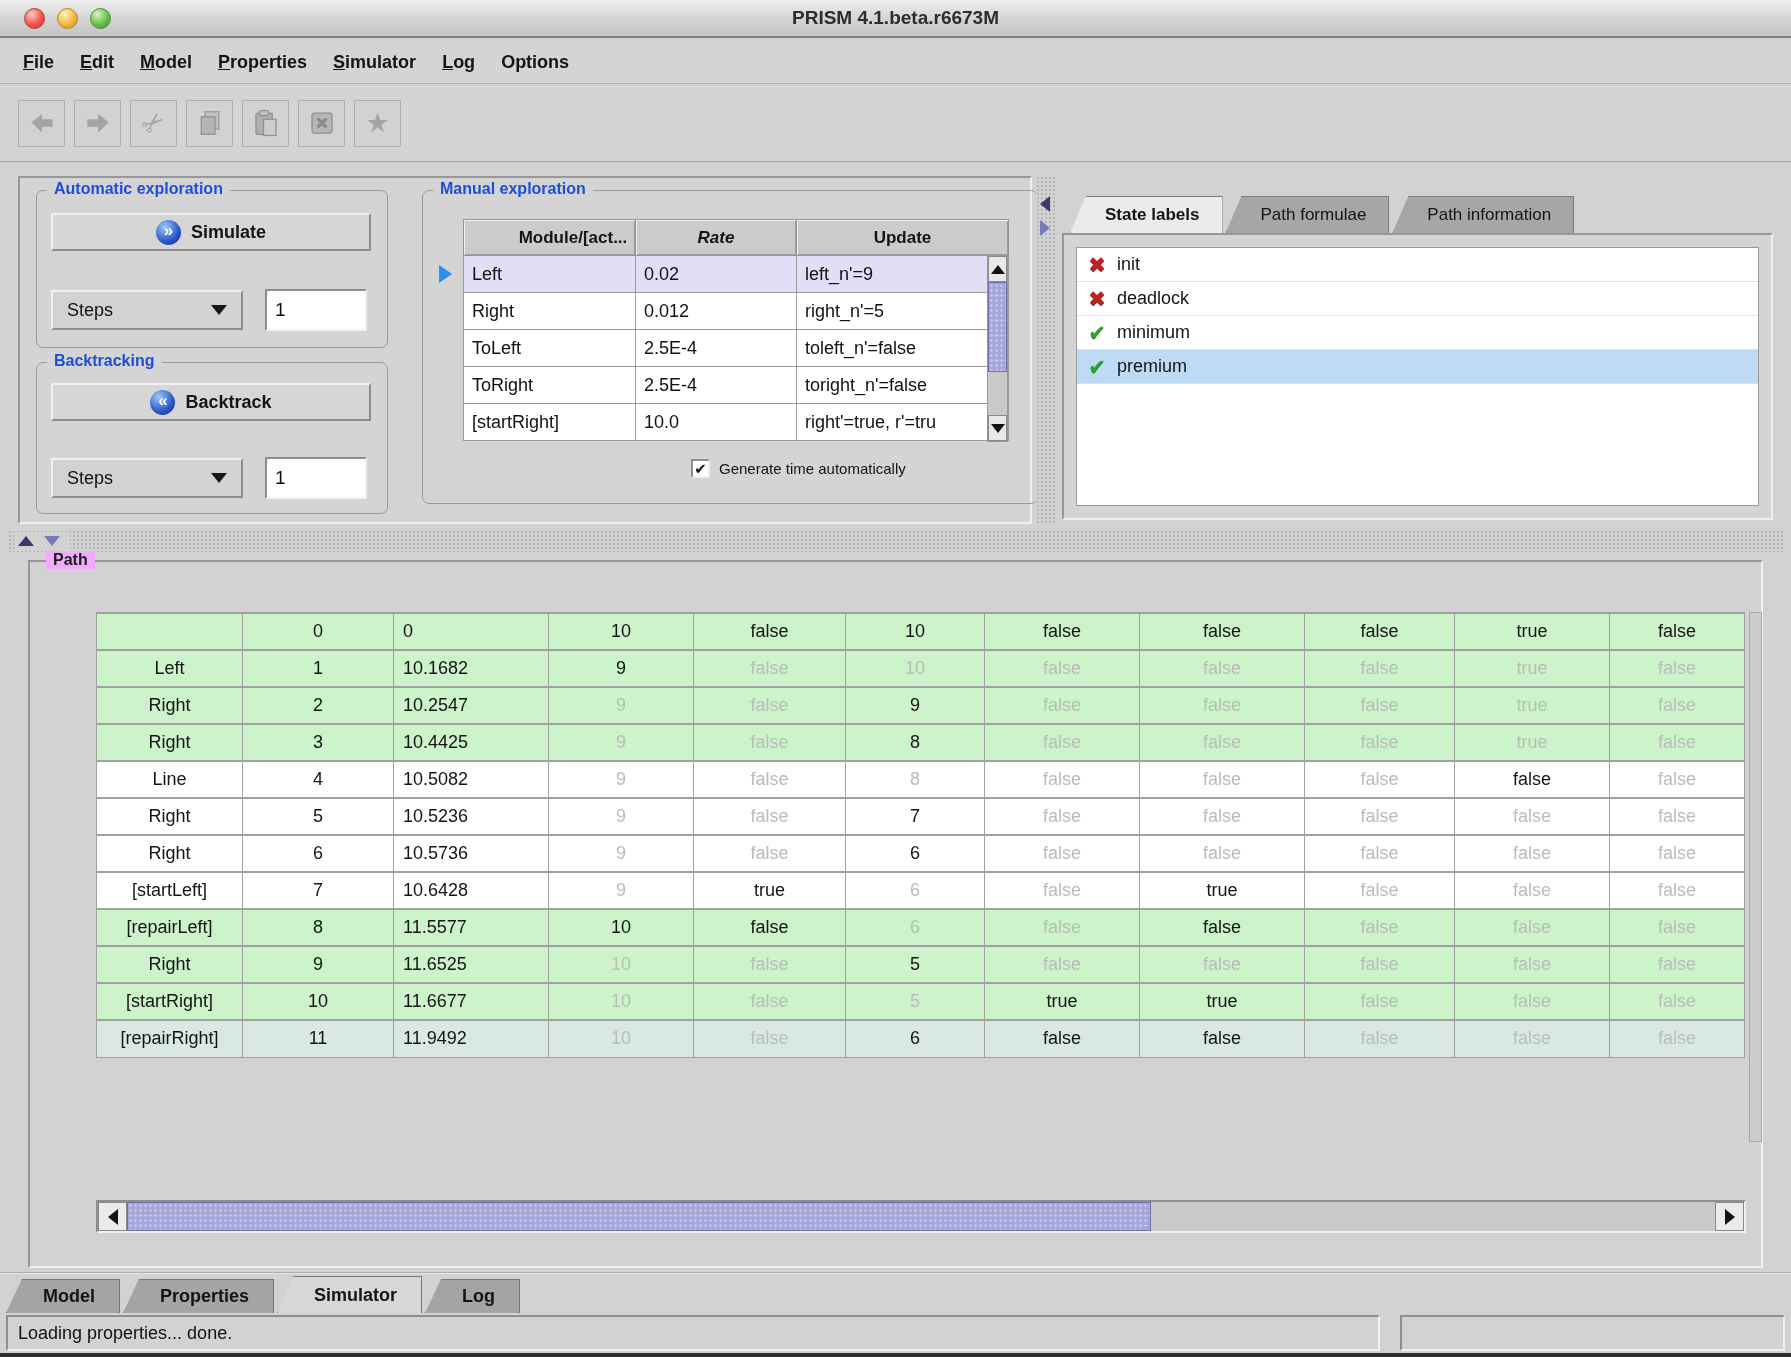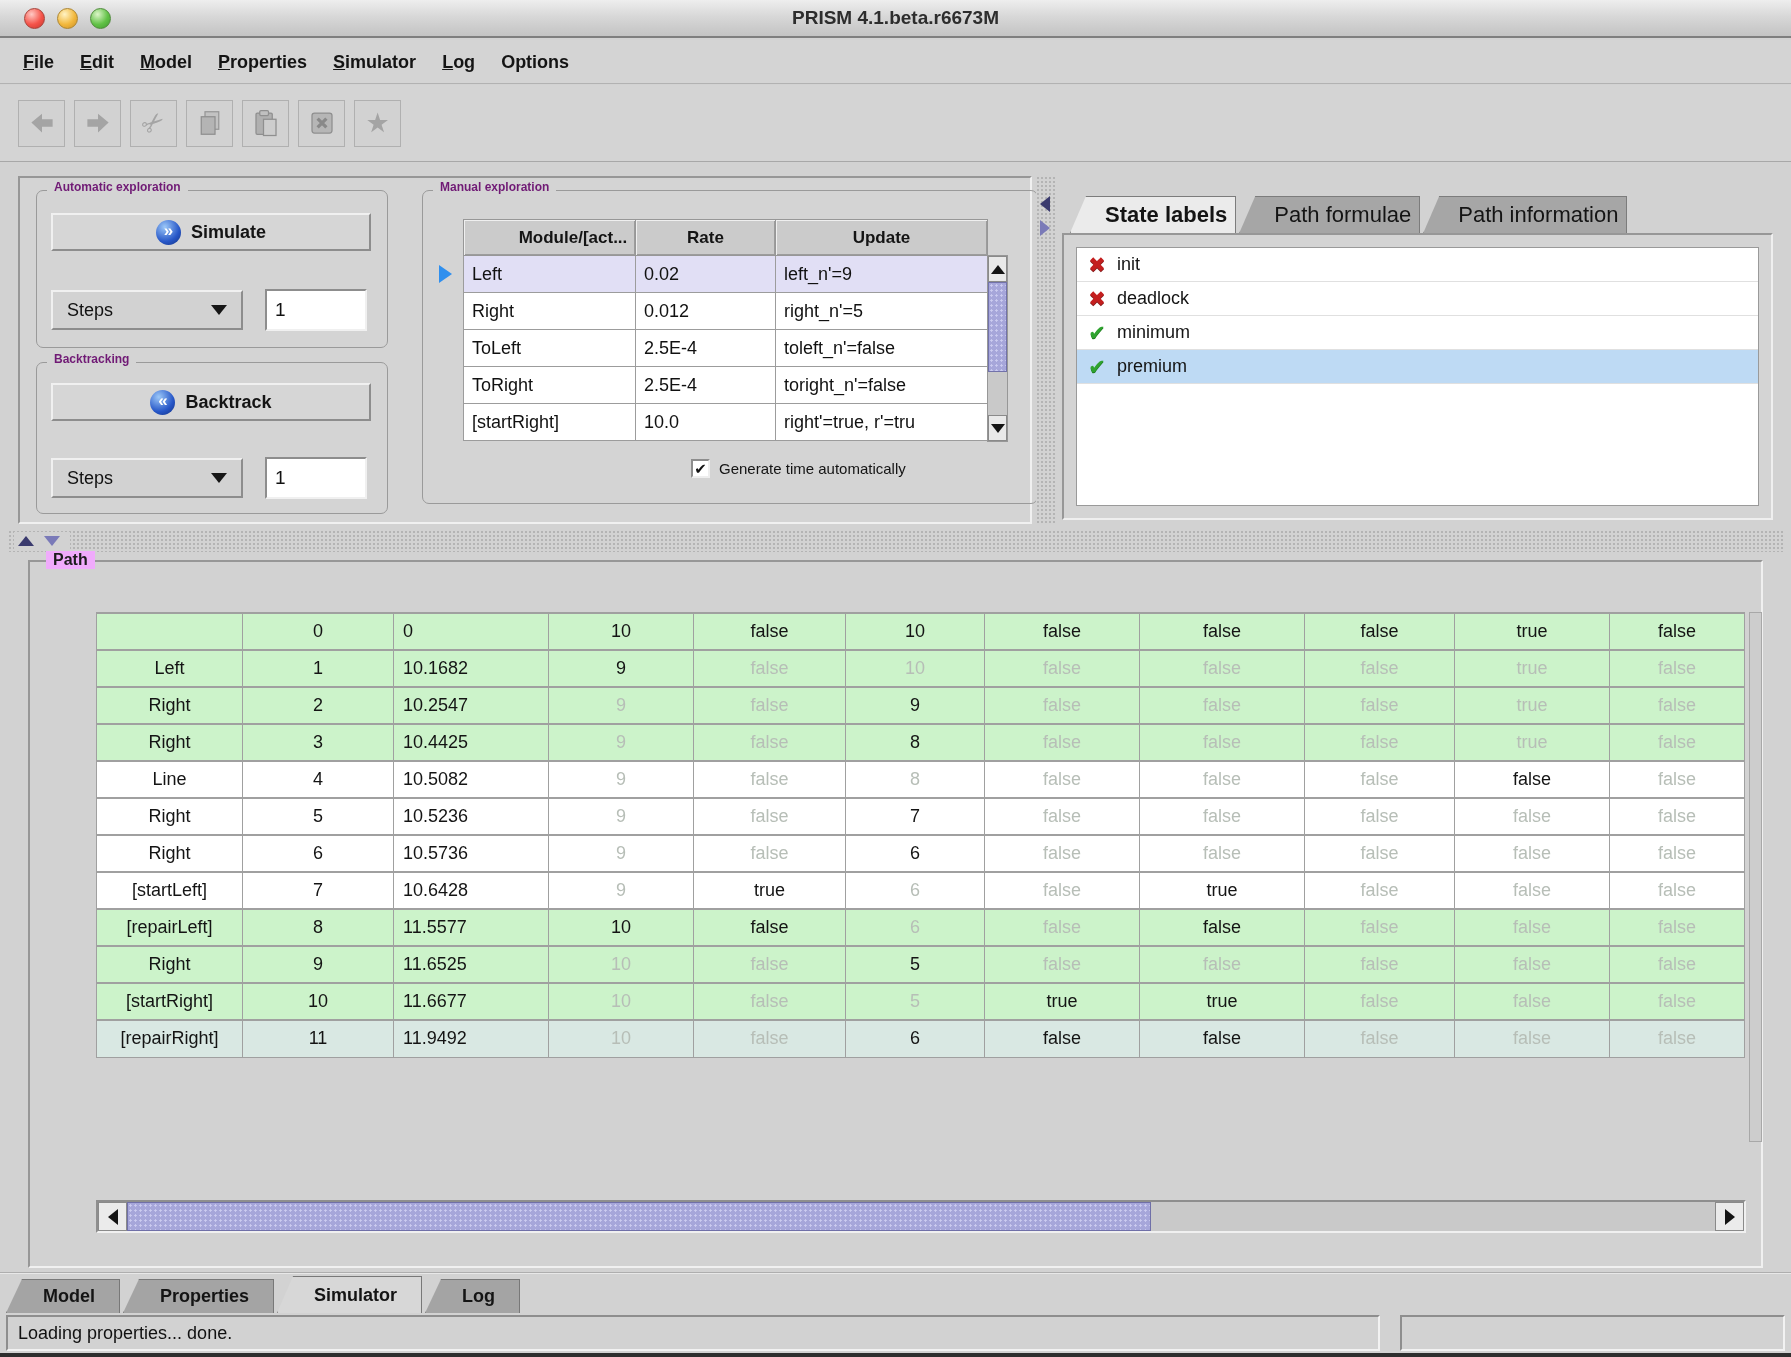--- a/index.html
+++ b/index.html
@@ -31,21 +31,21 @@
   .tool-ic{display:flex;align-items:center;justify-content:center;width:32px;height:32px;}
   .tool-ic svg{width:30px;height:30px;}
   .tool-ic .glyph{font-size:27px;color:#a4a4a4;display:inline-block;}
 
   
   .top-area{position:absolute;top:170px;left:0;width:100%;height:356px;}
   .left-panel{position:absolute;left:18px;top:6px;width:1014px;height:348px;background:#d4d4d4;
     border:2px solid;border-color:#979797 #f0f0f0 #f0f0f0 #979797;}
   .group{position:absolute;border:1px solid #9a9a9a;border-radius:7px;}
   .group-title{position:absolute;top:-11px;left:10px;background:#d4d4d4;padding:0 7px;
-    font-size:12px;font-weight:bold;color:#701a75;white-space:nowrap;}
+    font-size:16px;font-weight:bold;color:#1d4ed8;white-space:nowrap;}
   .grp-auto{left:16px;top:12px;width:352px;height:158px;}
   .grp-back{left:16px;top:184px;width:352px;height:152px;}
   .grp-manual{left:402px;top:12px;width:616px;height:314px;}
 
   .big-btn{position:absolute;left:14px;width:320px;height:38px;background:#d6d6d6;
     border:2px solid;border-color:#f0f0f0 #8d8d8d #8d8d8d #f0f0f0;
     display:flex;align-items:center;justify-content:center;gap:10px;font-size:18px;font-weight:bold;color:#141414;}
   .orb{width:25px;height:25px;border-radius:50%;display:flex;align-items:center;justify-content:center;
     background:radial-gradient(circle at 35% 28%,#9cc8f8,#2757c8 60%,#122f7e);}
   .orb-glyph{color:#fff;font-size:17px;font-weight:bold;line-height:1;margin-top:-3px;}
@@ -57,21 +57,21 @@
     border-color:#8d8d8d #f0f0f0 #f0f0f0 #8d8d8d;font-size:19px;padding-left:8px;color:#111;}
 
   
   .man-wrap{position:absolute;left:40px;top:28px;}
   .man-table{border-collapse:collapse;}
   .man-table th{height:36px;background:#cbcbcb;border:1px solid #979797;font-size:17px;font-weight:bold;color:#141414;
     box-shadow:inset 1px 1px 0 #efefef, inset -1px -1px 0 #9c9c9c;}
   .man-table td{height:37px;background:#fff;border:1px solid #9c9c9c;font-size:18px;color:#111;
     padding:0 8px;white-space:nowrap;overflow:hidden;}
   .man-table tr.sel td{background:#e1dff5;}
-  .c-mod{width:172px;padding-left:48px;}.c-rate{width:140px;}.c-upd{width:212px;}
+  .c-mod{width:172px;padding-left:48px;}.c-rate{width:161px;font-style:italic;}.c-upd{width:212px;}
   .row-pointer{position:absolute;left:16px;top:74px;width:0;height:0;
     border-left:13px solid #2f8fee;border-top:9px solid transparent;border-bottom:9px solid transparent;}
   .vscroll{position:absolute;left:564px;top:64px;width:21px;height:187px;background:#c8c8c8;
     border:1px solid #979797;display:flex;flex-direction:column;}
   .vs-btn{height:26px;background:#e9e9e9;border:1px solid #8a8a8a;display:flex;align-items:center;justify-content:center;}
   .tri-up{width:0;height:0;border-left:7px solid transparent;border-right:7px solid transparent;border-bottom:9px solid #141414;}
   .tri-down{width:0;height:0;border-left:7px solid transparent;border-right:7px solid transparent;border-top:9px solid #141414;}
   .vs-thumb{height:90px;background-color:#a6a6da;border:1px solid #7272aa;
     background-image:radial-gradient(#ccccf0 28%,transparent 30%);background-size:5px 5px;}
   .vs-track{flex:1;background:#c9c9c9;}
@@ -83,22 +83,22 @@
   
   .v-splitter{position:absolute;left:1036px;top:6px;width:20px;height:348px;background:#d2d2d2;
     background-image:radial-gradient(#b4b4b4 26%,transparent 28%);background-size:4px 4px;}
   .vs-arrow{position:absolute;left:4px;width:0;height:0;}
   .vs-arrow.left{top:20px;border-top:8px solid transparent;border-bottom:8px solid transparent;border-right:10px solid #3a3a6e;}
   .vs-arrow.right{top:44px;border-top:8px solid transparent;border-bottom:8px solid transparent;border-left:10px solid #7a7ab8;}
 
   
   .right-panel{position:absolute;left:1062px;top:6px;width:711px;height:348px;}
   .tab-row{position:absolute;left:8px;top:20px;height:37px;display:flex;align-items:flex-end;}
-  .tab{height:37px;display:flex;align-items:center;padding:0 8px 0 34px;margin-right:3px;
-    background:#a6a6a6;border:1px solid #7c7c7c;border-bottom:none;font-size:22px;color:#141414;
+  .tab{height:37px;display:flex;align-items:center;padding:0 22px 0 34px;margin-right:3px;
+    background:#a6a6a6;border:1px solid #7c7c7c;border-bottom:none;font-size:17px;color:#141414;
     clip-path:polygon(16px 0,100% 0,100% 100%,0 100%);}
   .tab.active{background:#ebebeb;font-weight:bold;}
   .tab-content{position:absolute;left:0;top:57px;right:0;bottom:4px;background:#d4d4d4;
     border:2px solid;border-color:#979797 #efefef #efefef #979797;}
   .label-list{position:absolute;left:12px;top:12px;right:12px;bottom:12px;background:#fff;
     border:1px solid #9a9a9a;overflow:hidden;}
   .lab-row{height:34px;display:flex;align-items:center;border-bottom:1px solid #e0e0e0;background:#fff;}
   .lab-row.sel{background:#bedaf4;}
   .lab-ic{width:40px;text-align:center;font-size:21px;font-weight:bold;line-height:1;}
   .lab-ic.ic-false{color:#c41f1f;text-shadow:0 1px 0 #7c1515;}

